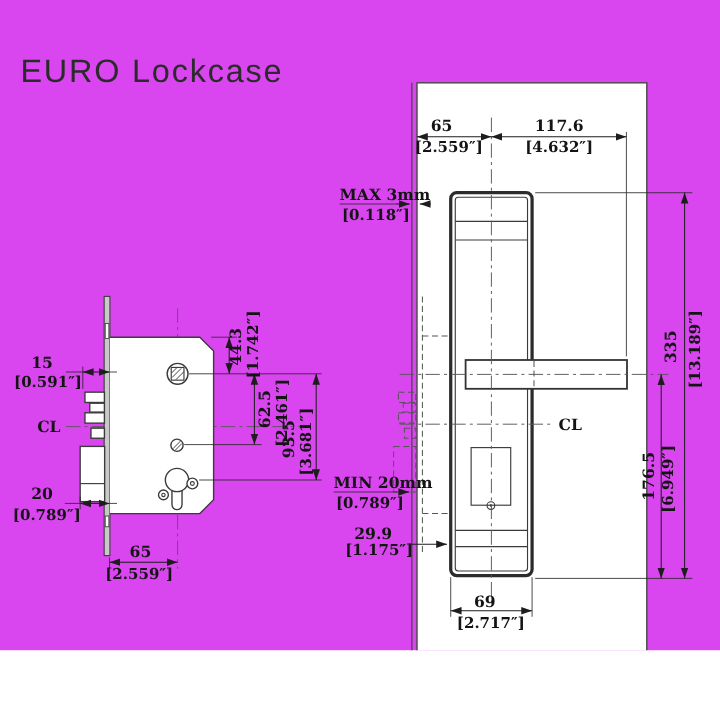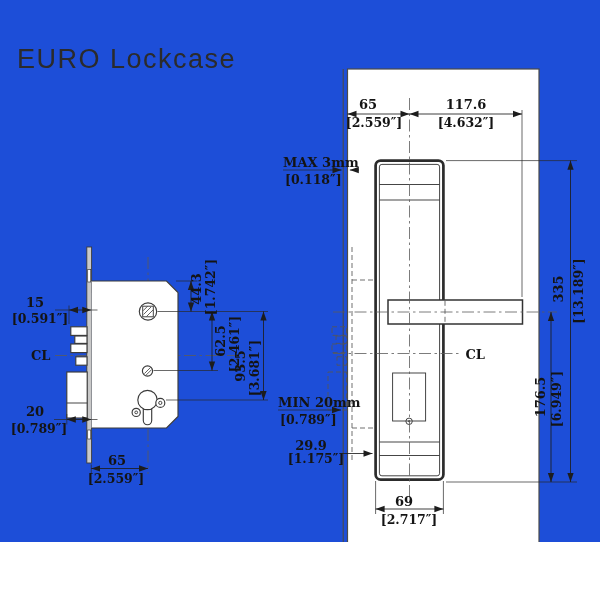--- a/index.html
+++ b/index.html
@@ -1,16 +1,16 @@
 <!DOCTYPE html>
 <html><head>
 <meta charset="utf-8">
 <style>
   html,body{margin:0;padding:0;background:#fff;}
-  .stage{position:relative;width:600px;height:542px;background:#1d4ed8;overflow:hidden;
+  .stage{position:relative;width:600px;height:542px;background:#d946ef;overflow:hidden;
          font-family:"Liberation Sans", sans-serif;}
   svg{position:absolute;left:0;top:0;}
   .title{font:400 27px "Liberation Sans", sans-serif;fill:#2b2b2b;letter-spacing:1.5px;}
   .dim{font:700 13px "DejaVu Serif", serif;fill:#141414;}
   .dimS{font:700 12.5px "DejaVu Serif", serif;fill:#141414;}
   .ol{stroke:#3b3b3b;stroke-width:1.15;fill:#ffffff;}
   .ol2{stroke:#3b3b3b;stroke-width:0.95;fill:none;}
   .hatch{stroke:#3b3b3b;stroke-width:0.8;fill:none;}
   .plate-fill{fill:#c9c9c9;stroke:#3b3b3b;stroke-width:0.9;}
   .slot{fill:#ffffff;stroke:#3b3b3b;stroke-width:0.7;}

